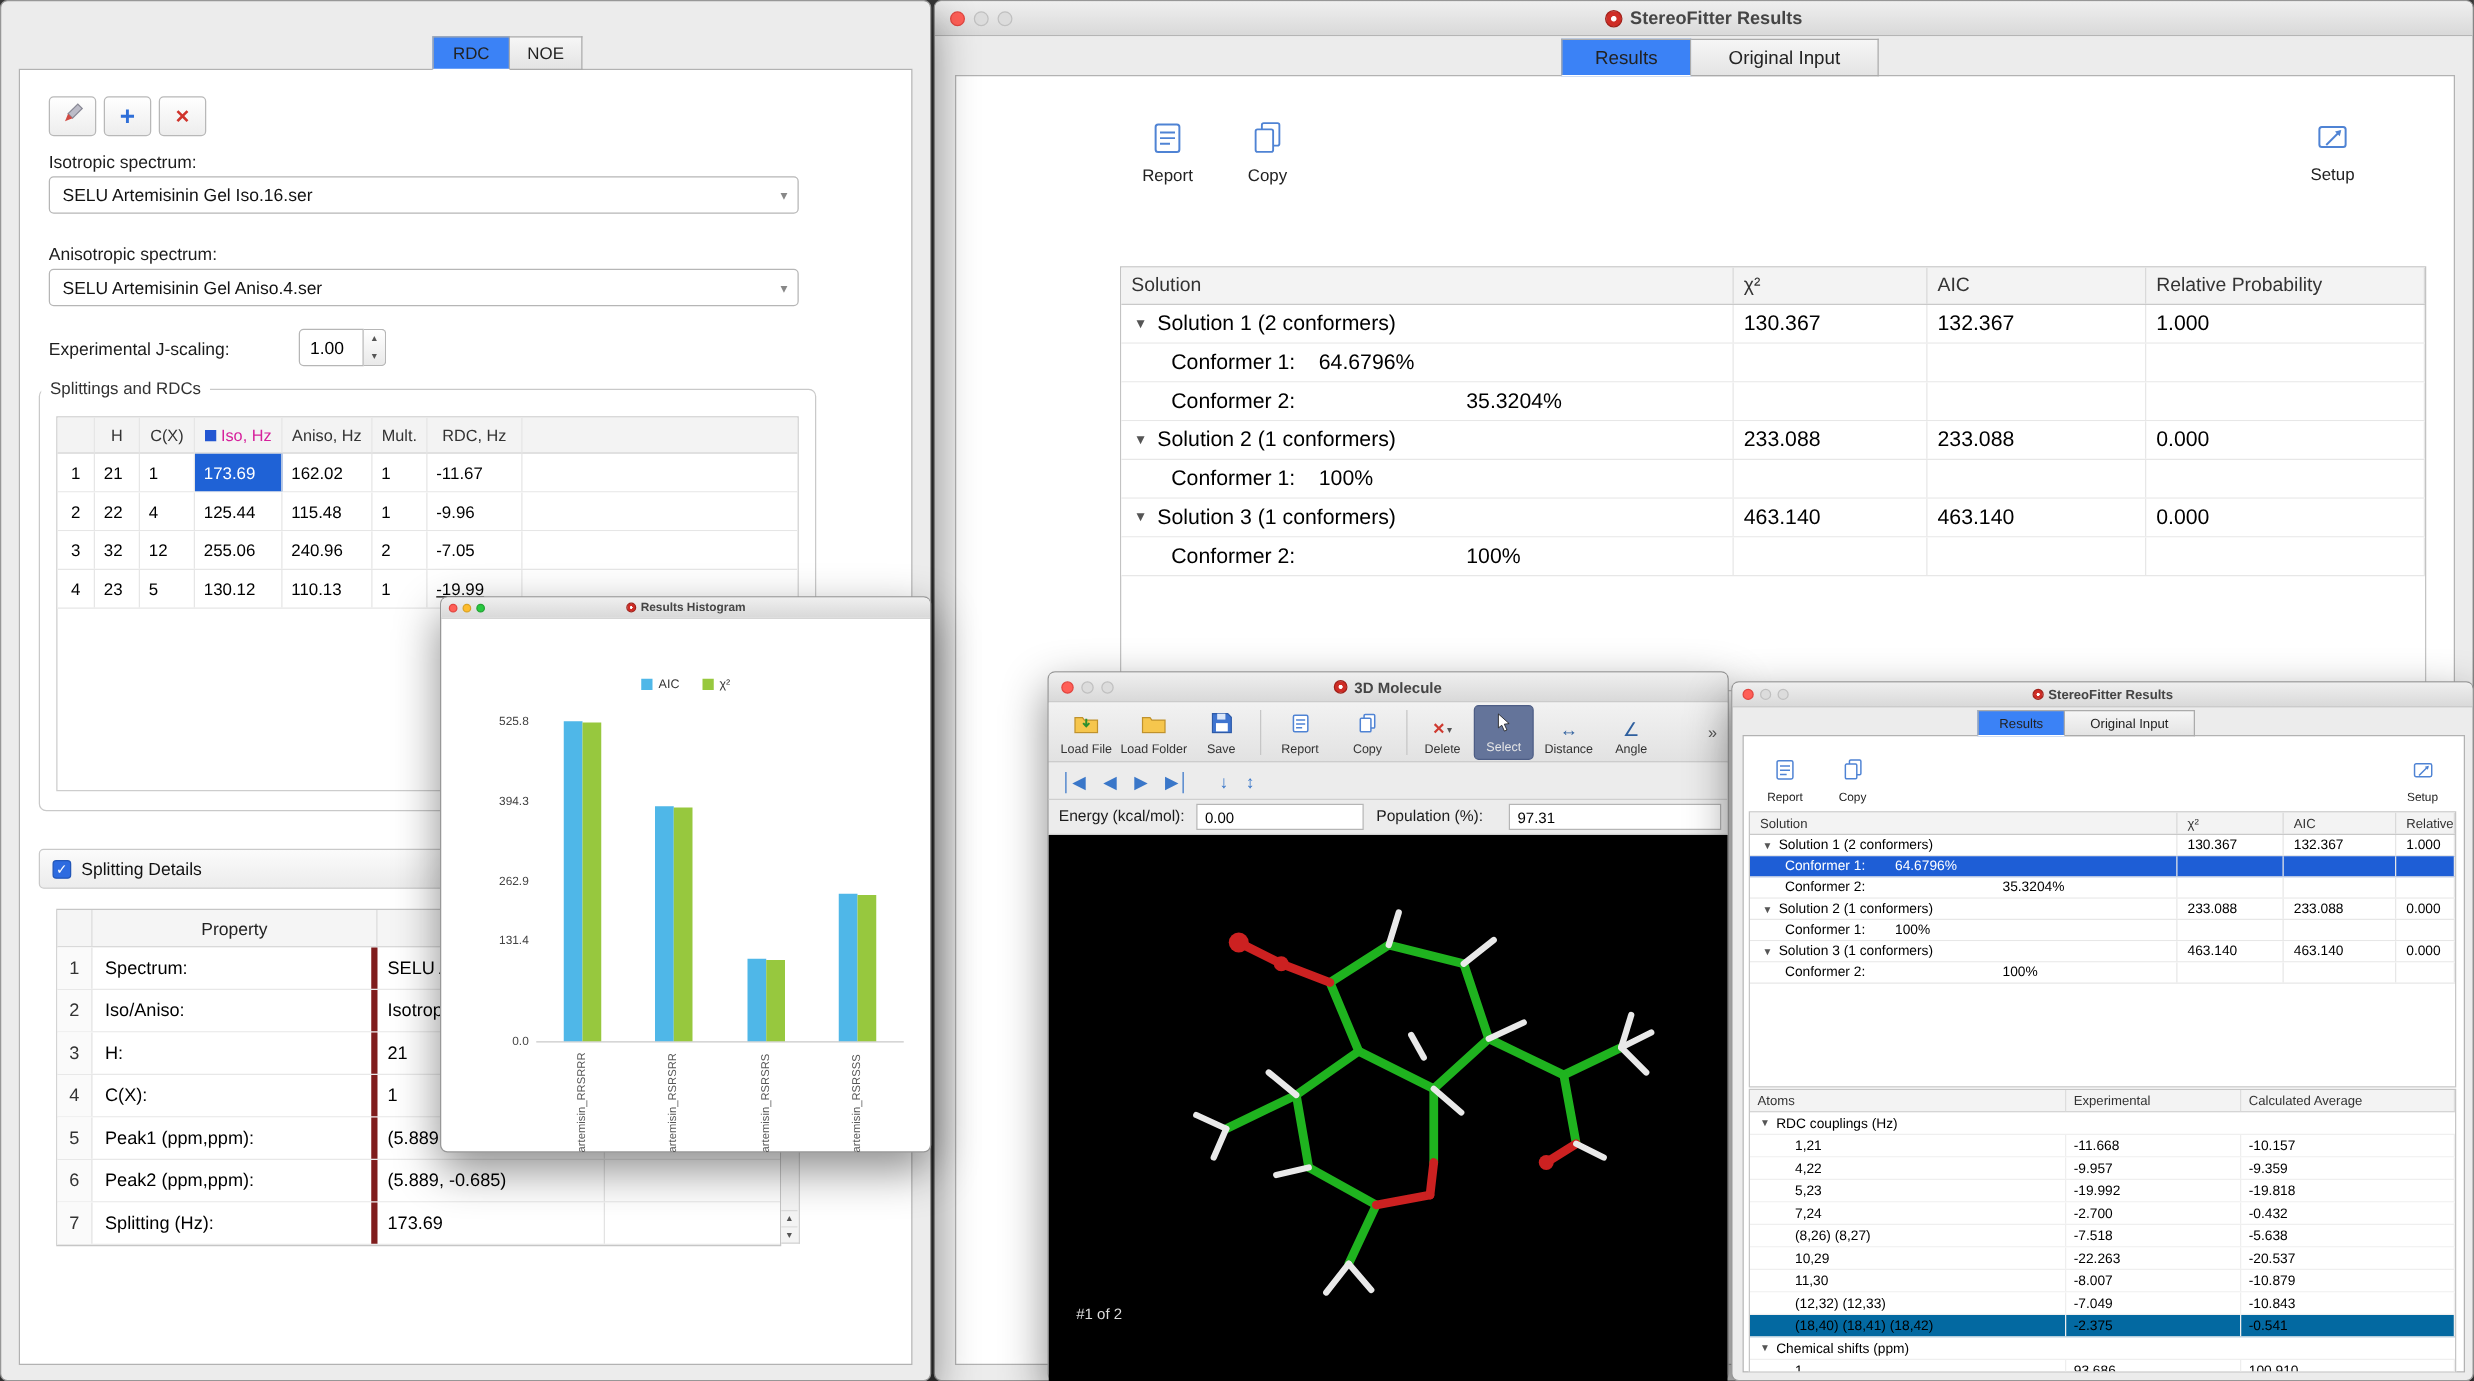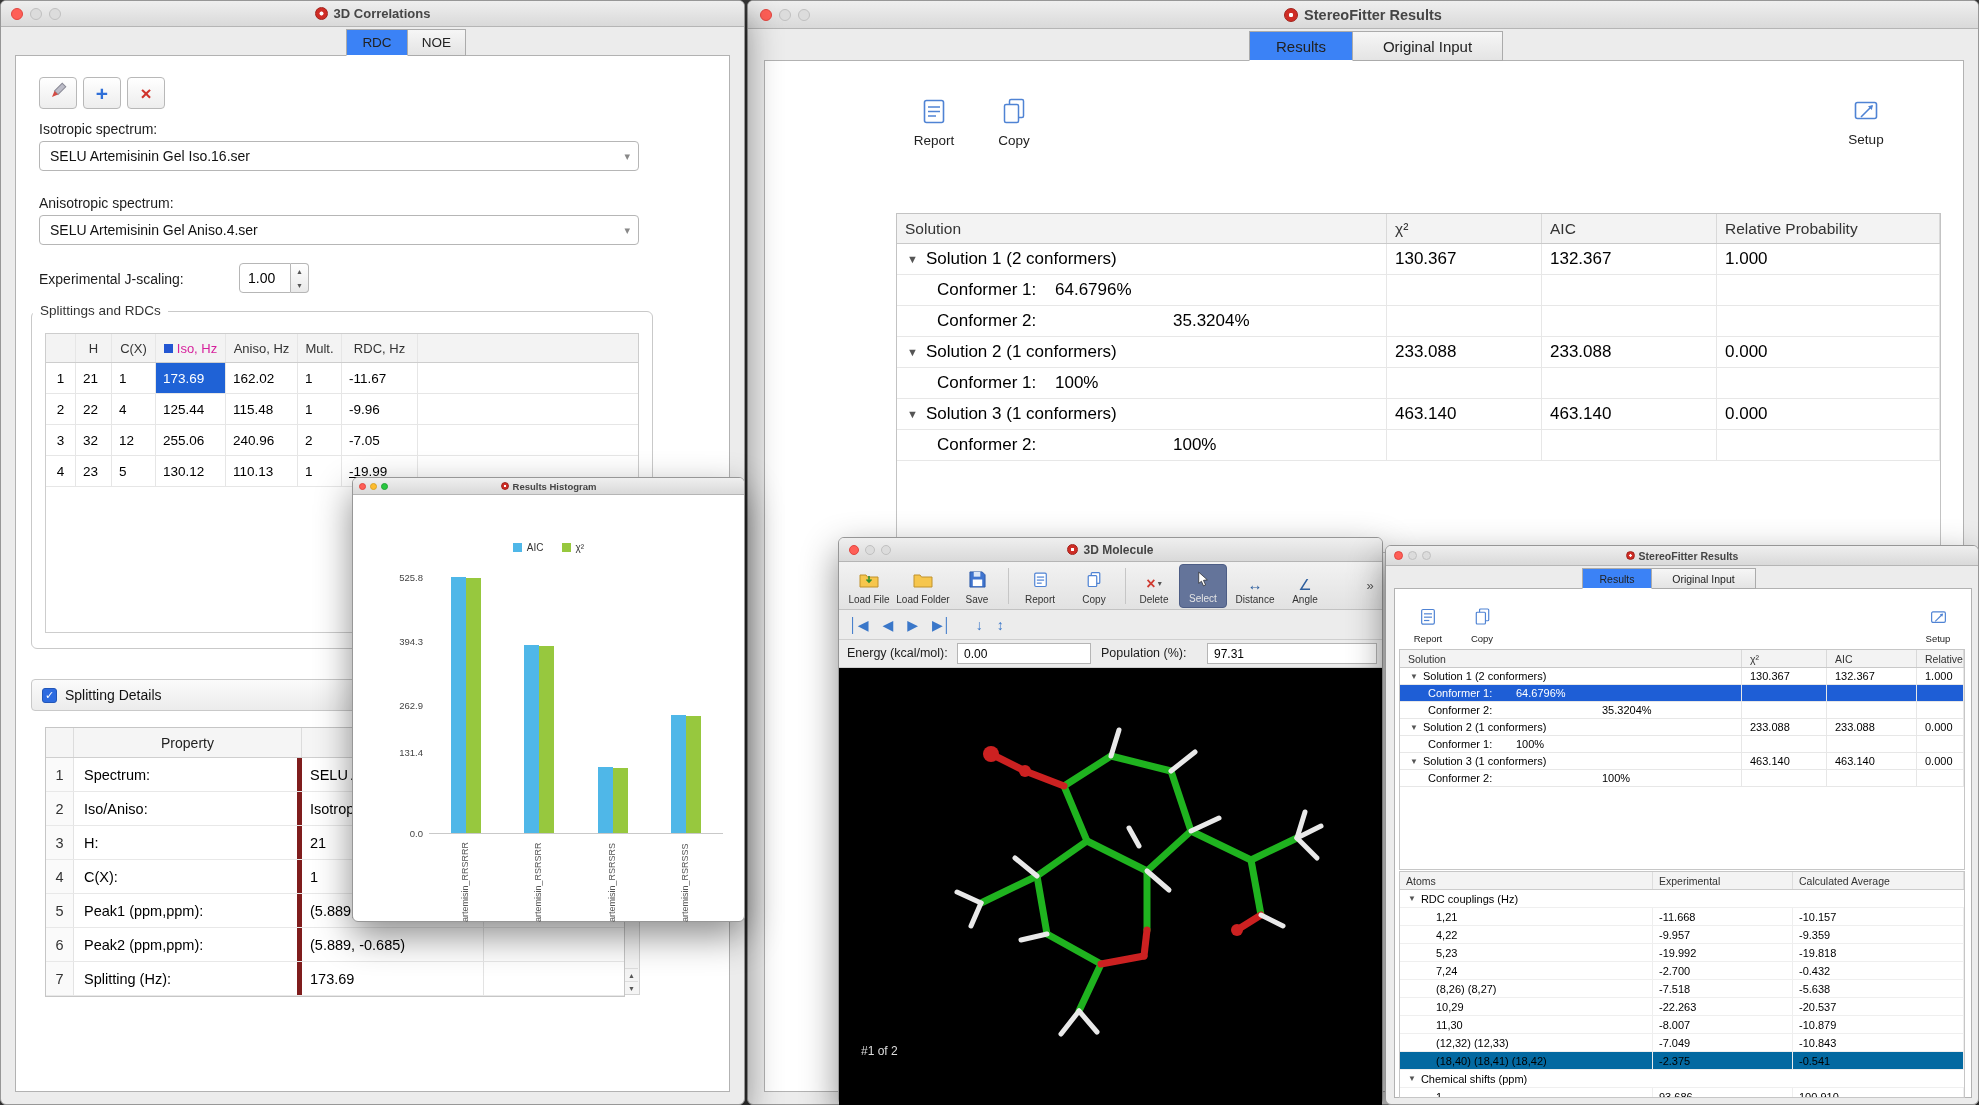--- a/index.html
+++ b/index.html
@@ -139,31 +139,20 @@
   .at-cell{display:flex;align-items:center;padding-left:6px;border-right:1px solid #eee;overflow:hidden;white-space:nowrap}
   .at-atoms{width:253px}.at-exp{width:140px}.at-calc{flex:1}
   .at-atoms.indent{padding-left:36px}
   .at-group-cell{flex:1;display:flex;align-items:center;padding-left:8px}
   .at-group-cell .tri{font-size:8px;margin-right:5px}
 </style>
 </head>
 <body>
 
 <div class="window" id="winCorr">
-  <div class="titlebar">
-    <div class="lights">
-      <span class="light l-red"></span>
-      <span class="light l-gray"></span>
-      <span class="light l-gray"></span>
-    </div>
-    <div class="wtitle">
-      <span class="appdot" style="width:13px;height:13px;margin-right:6px"></span>
-      <span>3D Correlations</span>
-    </div>
-  </div>
   <div class="panel" style="left:14px;top:54px;width:715px;height:1037px"></div>
   <div class="tabbar" style="left:345px;top:28px">
     <div class="tab active" style="width:62px;height:27px;font-size:13.5px">RDC</div>
     <div class="tab" style="width:58px;height:27px;font-size:13.5px">NOE</div>
   </div>
 
   <div class="toolbtn" style="left:38px;top:76px">
     <span><svg width="20" height="20" viewBox="0 0 20 20">
           <g transform="rotate(45 10 10)">
             <rect x="7.5" y="1.5" width="5" height="11" fill="#bcbcc8" stroke="#8a8a96"></rect>

